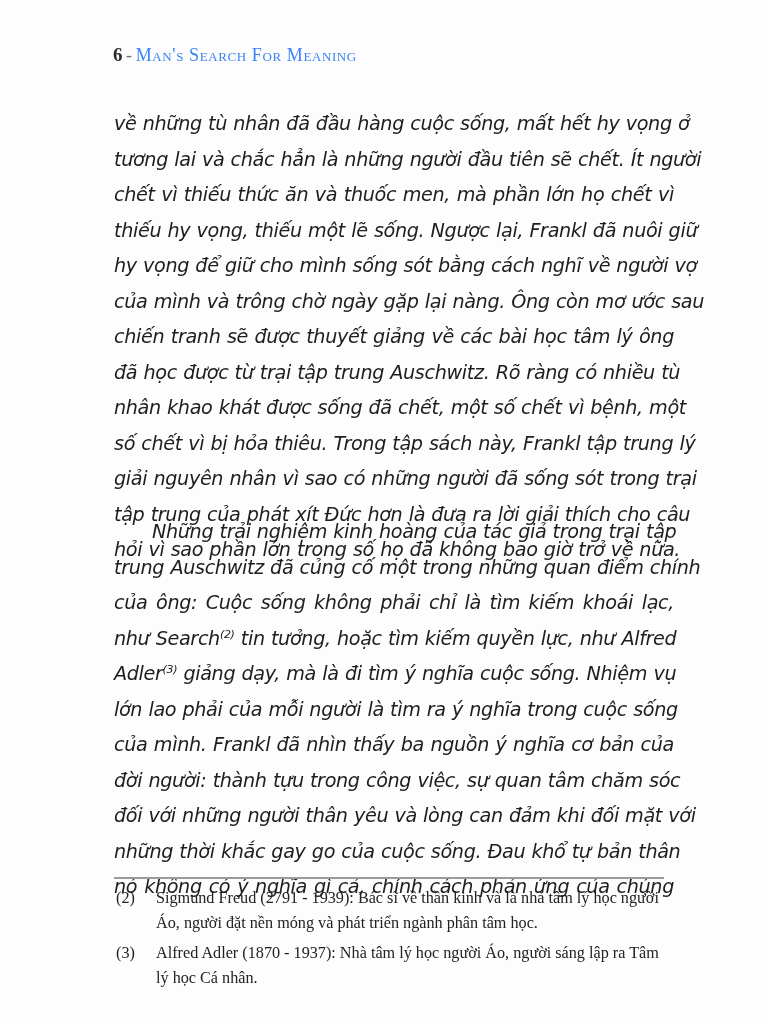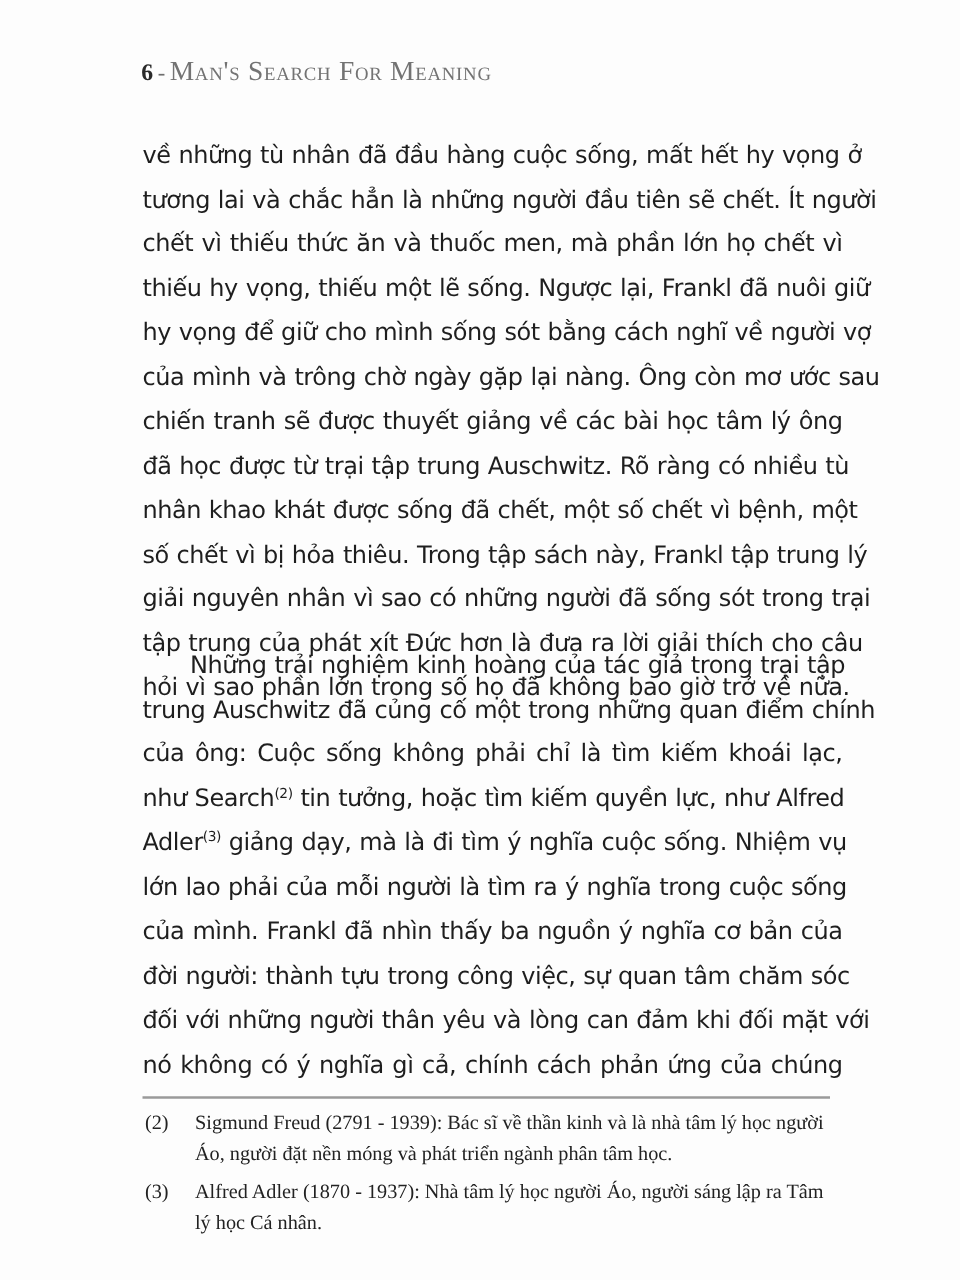--- a/index.html
+++ b/index.html
@@ -33,41 +33,42 @@
   .running-header .page-num {
     font-weight: bold;
     color: #2a2a2a;
     font-size: 19px;
   }
   .running-header .sep {
     color: #6e6e6e;
     margin: 0 3px;
   }
   .running-header .book-title {
-    color: #737373;
+    color: #3b82f6;
     font-variant: small-caps;
-    font-size: 22px;
+    font-size: 18px;
   }
   .body-text {
     position: absolute;
     left: 114px;
     width: 560px;
     font-family: "DejaVu Sans", "Liberation Sans", sans-serif;
     font-size: 19.2px;
     line-height: 35.5px;
     color: #1e1e1e;
     text-align: justify;
     letter-spacing: -0.35px;
     word-spacing: 0.5px;
   }
   .body-text .line {
     display: block;
     white-space: nowrap;
     text-align-last: justify;
     text-align: justify;
+    font-style: italic;
   }
   .body-text .line.last {
     text-align-last: left;
   }
   .para-1 { top: 106px; }
   .para-2 { top: 514px; }
   .para-2 .line.first { padding-left: 38px; }
   sup.fnref {
     font-size: 11px;
     line-height: 0;
@@ -134,20 +135,21 @@
   <div class="body-text para-2">
     <span class="line first">Những trải nghiệm kinh hoàng của tác giả trong trại tập</span>
     <span class="line">trung Auschwitz đã củng cố một trong những quan điểm chính</span>
     <span class="line">của ông: Cuộc sống không phải chỉ là tìm kiếm khoái lạc,</span>
     <span class="line"><span>như Search</span><sup class="fnref">(2)</sup><span> tin tưởng, hoặc tìm kiếm quyền lực, như Alfred</span></span>
     <span class="line"><span>Adler</span><sup class="fnref">(3)</sup><span> giảng dạy, mà là đi tìm ý nghĩa cuộc sống. Nhiệm vụ</span></span>
     <span class="line">lớn lao phải của mỗi người là tìm ra ý nghĩa trong cuộc sống</span>
     <span class="line">của mình. Frankl đã nhìn thấy ba nguồn ý nghĩa cơ bản của</span>
     <span class="line">đời người: thành tựu trong công việc, sự quan tâm chăm sóc</span>
     <span class="line">đối với những người thân yêu và lòng can đảm khi đối mặt với</span>
+    <span class="line">những thời khắc gay go của cuộc sống. Đau khổ tự bản thân</span>
     <span class="line">nó không có ý nghĩa gì cả, chính cách phản ứng của chúng</span>
   </div>
 
   <div class="footnote-rule"></div>
 
   <div class="footnotes">
     <div class="footnote">
       <span class="fn-num">(2)</span>
       <span class="fn-line">Sigmund Freud (2791 - 1939): Bác sĩ về thần kinh và là nhà tâm lý học người</span>
       <span class="fn-line">Áo, người đặt nền móng và phát triển ngành phân tâm học.</span>

